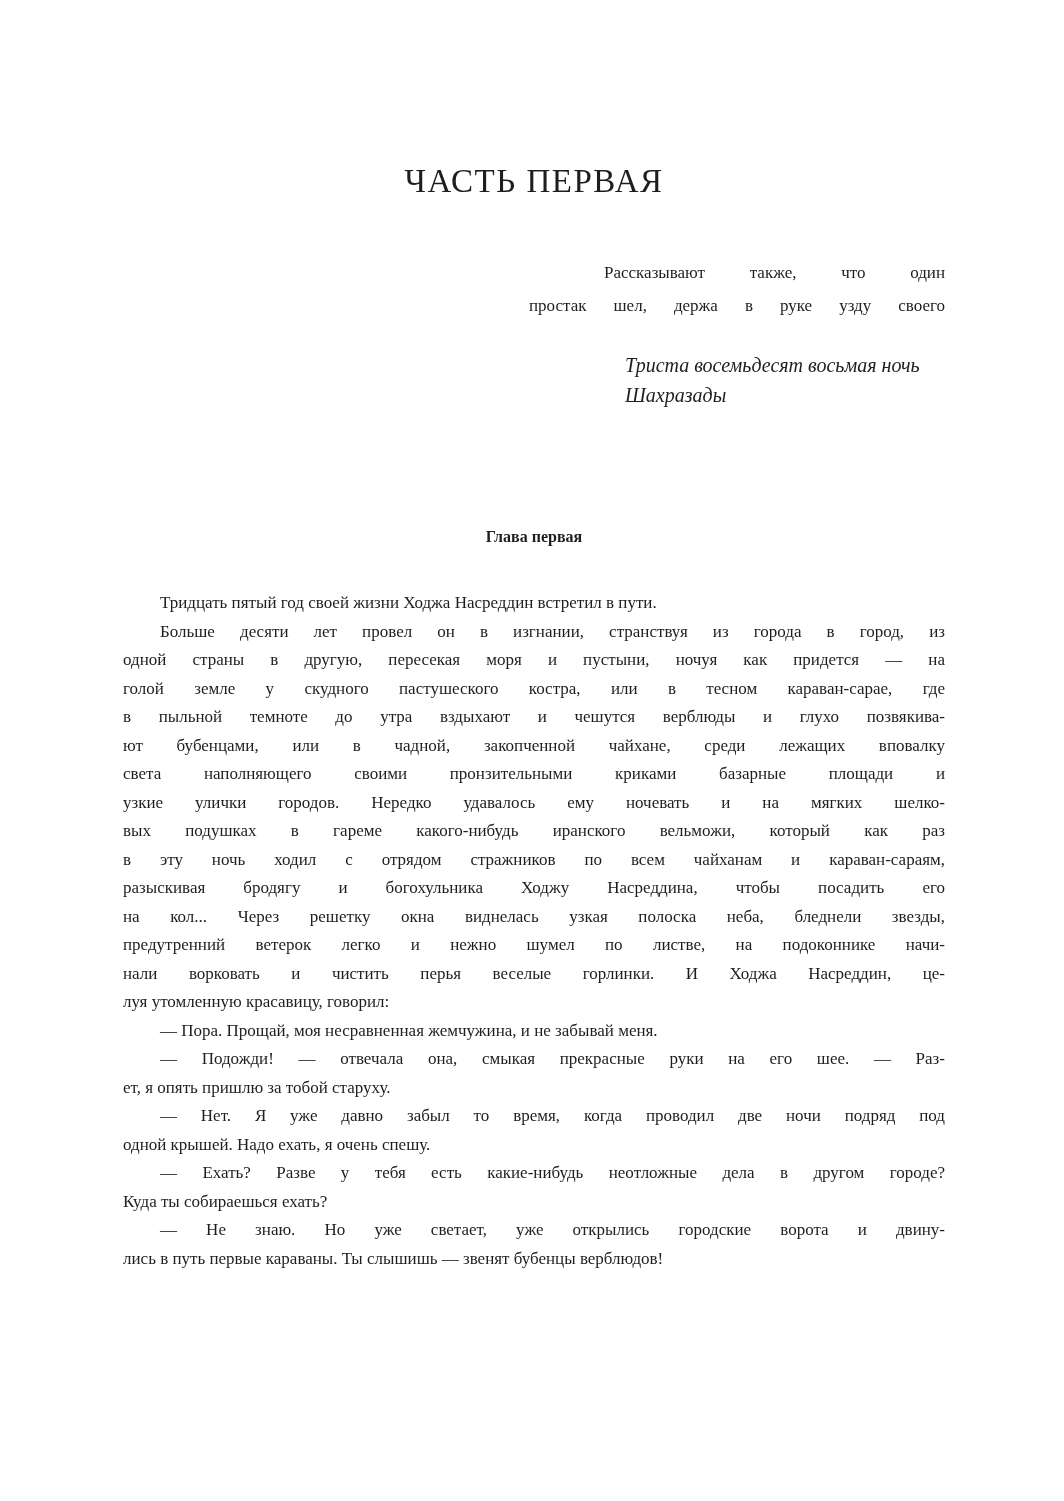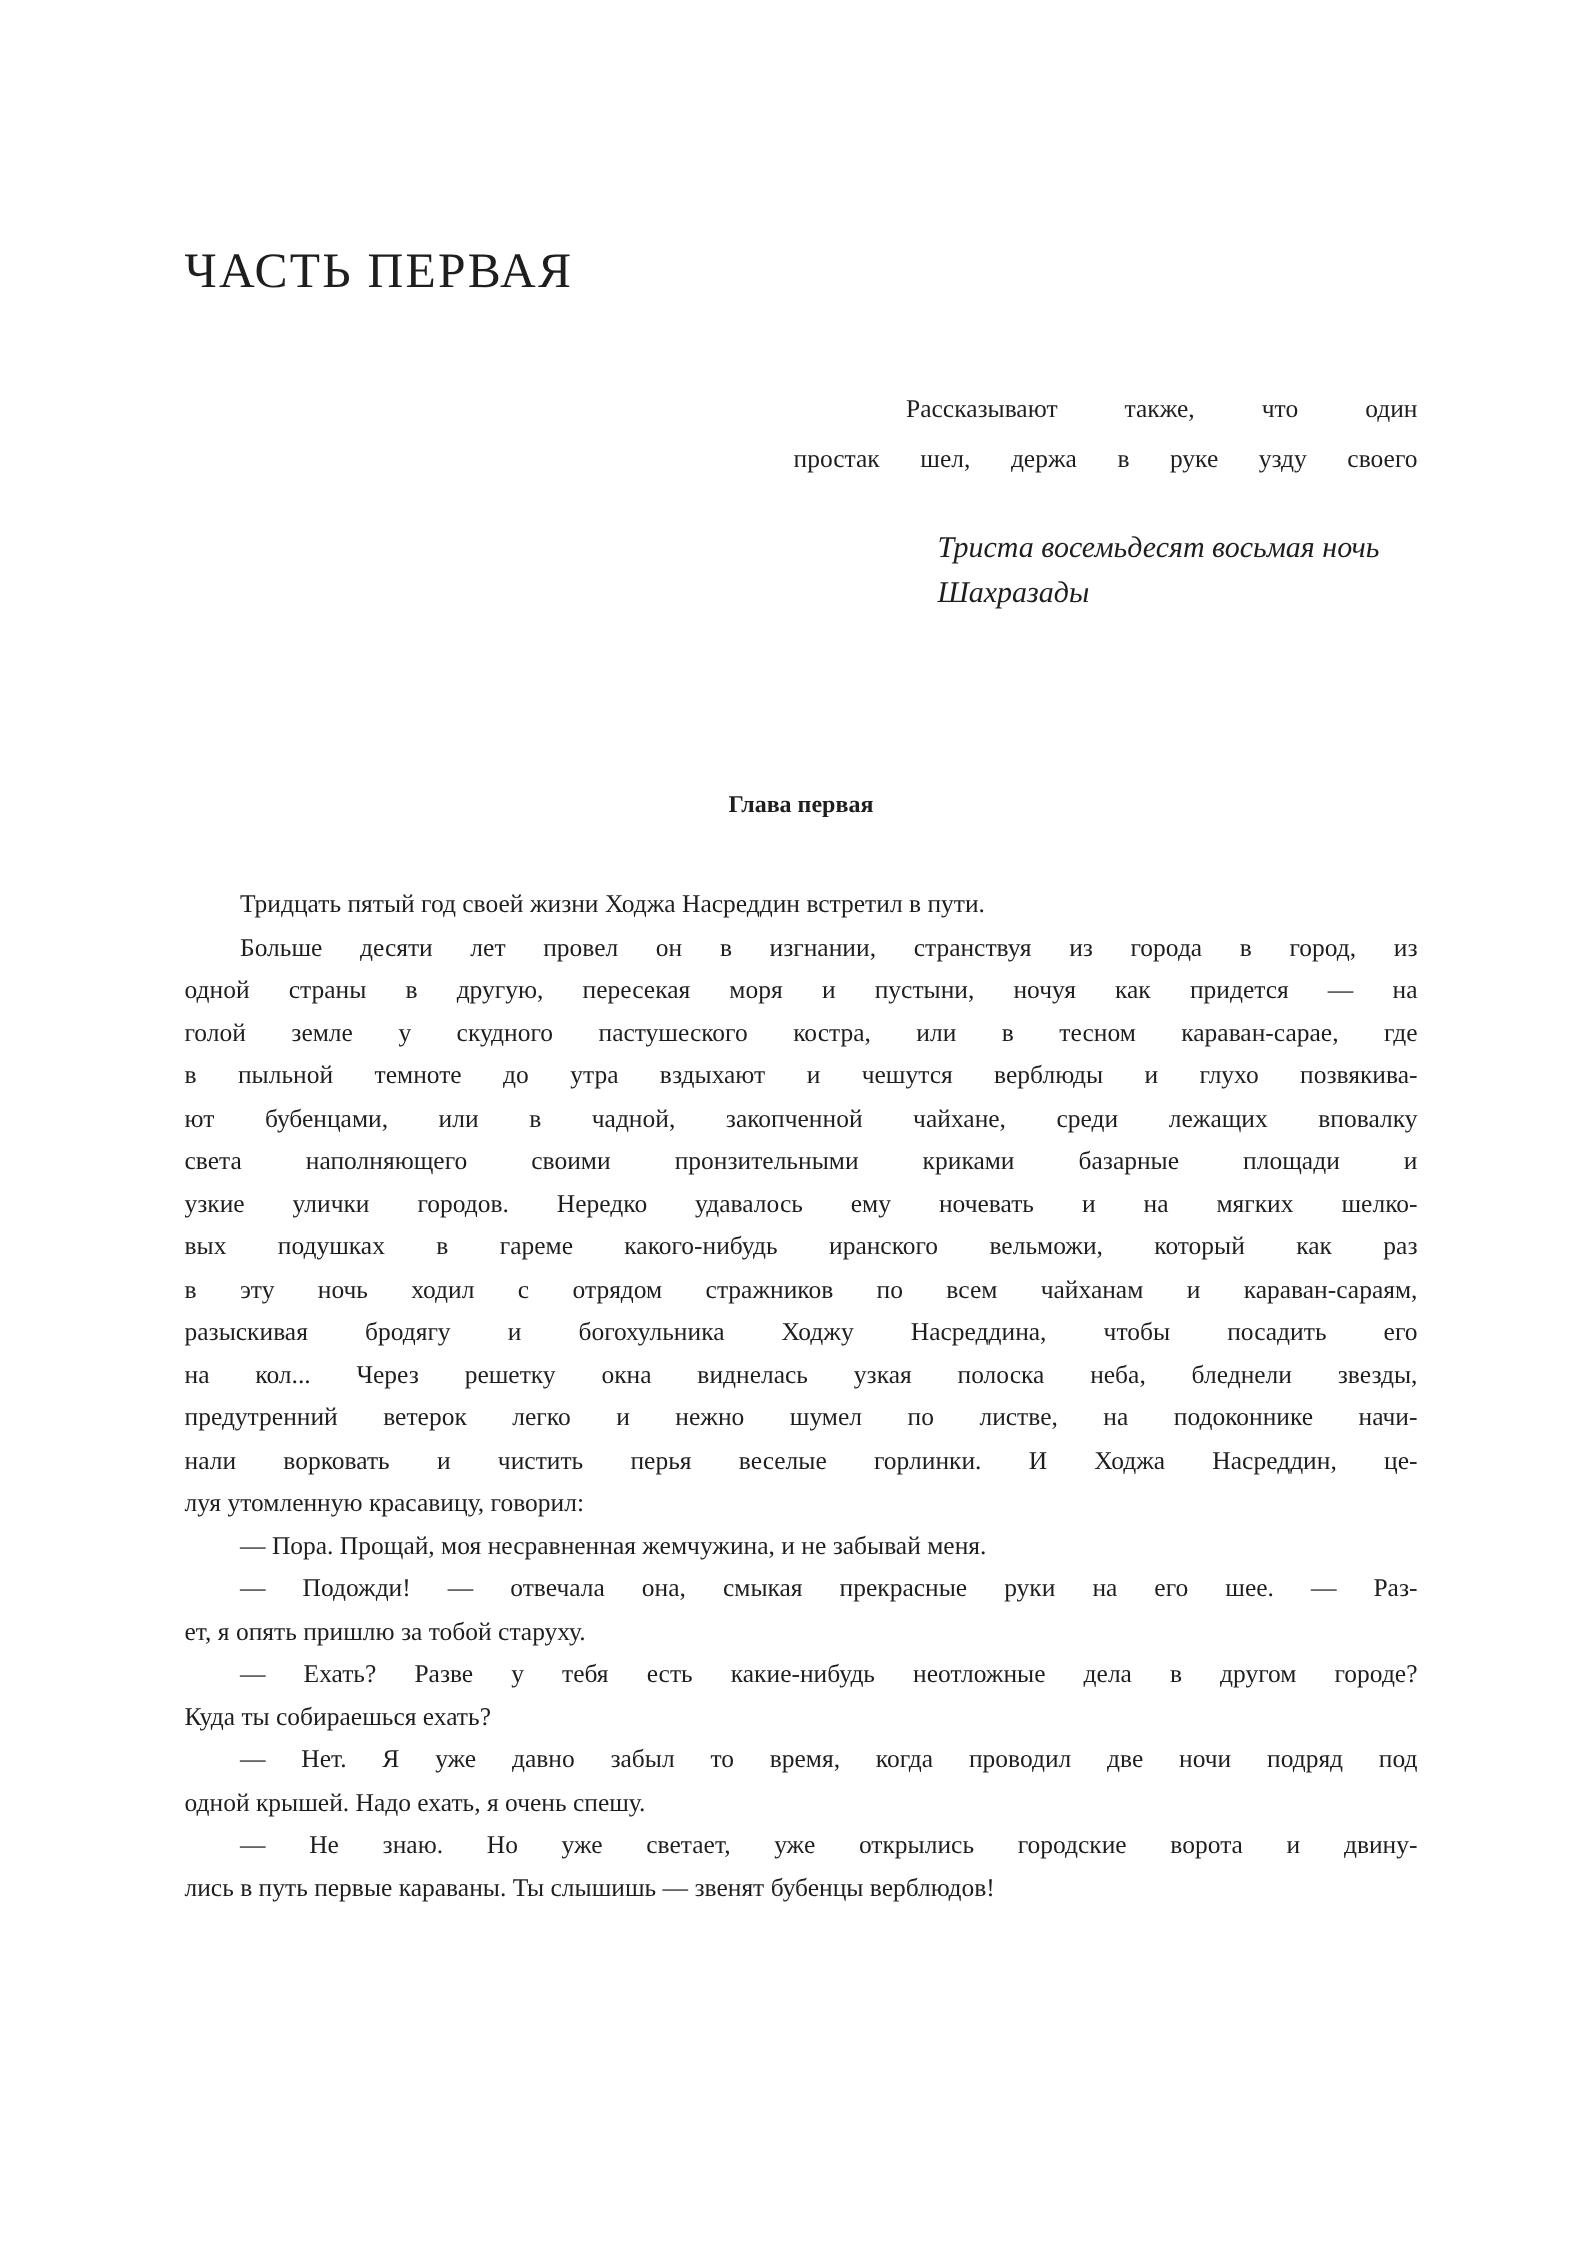--- a/index.html
+++ b/index.html
@@ -12,20 +12,21 @@
     position: relative;
     width: 1064px;
     height: 1501px;
     background: #ffffff;
     color: #1e1e1e;
     font-family: "Liberation Serif", "DejaVu Serif", serif;
     padding: 162px 119px 0 123px;
     overflow: hidden;
   }
   .part-title {
+    text-align: center;
     font-size: 33px;
     font-weight: normal;
     letter-spacing: 1.5px;
     line-height: 38px;
     white-space: nowrap;
   }
   .epigraph {
     margin-top: 56px;
     margin-left: auto;
     width: 416px;
@@ -101,26 +102,26 @@
         <div class="line last">луя утомленную красавицу, говорил:</div>
       </div>
       <div class="paragraph">
         <div class="line first last">— Пора. Прощай, моя несравненная жемчужина, и не забывай меня.</div>
       </div>
       <div class="paragraph">
         <div class="line first">— Подожди! — отвечала она, смыкая прекрасные руки на его шее. — Раз-</div>
         <div class="line last">ет, я опять пришлю за тобой старуху.</div>
       </div>
       <div class="paragraph">
+        <div class="line first">— Нет. Я уже давно забыл то время, когда проводил две ночи подряд под</div>
+        <div class="line last">одной крышей. Надо ехать, я очень спешу.</div>
+      </div>
+      <div class="paragraph">
         <div class="line first">— Ехать? Разве у тебя есть какие-нибудь неотложные дела в другом городе?</div>
         <div class="line last">Куда ты собираешься ехать?</div>
-      </div>
-      <div class="paragraph">
-        <div class="line first">— Нет. Я уже давно забыл то время, когда проводил две ночи подряд под</div>
-        <div class="line last">одной крышей. Надо ехать, я очень спешу.</div>
       </div>
       <div class="paragraph">
         <div class="line first">— Не знаю. Но уже светает, уже открылись городские ворота и двину-</div>
         <div class="line last">лись в путь первые караваны. Ты слышишь — звенят бубенцы верблюдов!</div>
       </div>
     </div>
 
 </div>
 
 </body></html>

